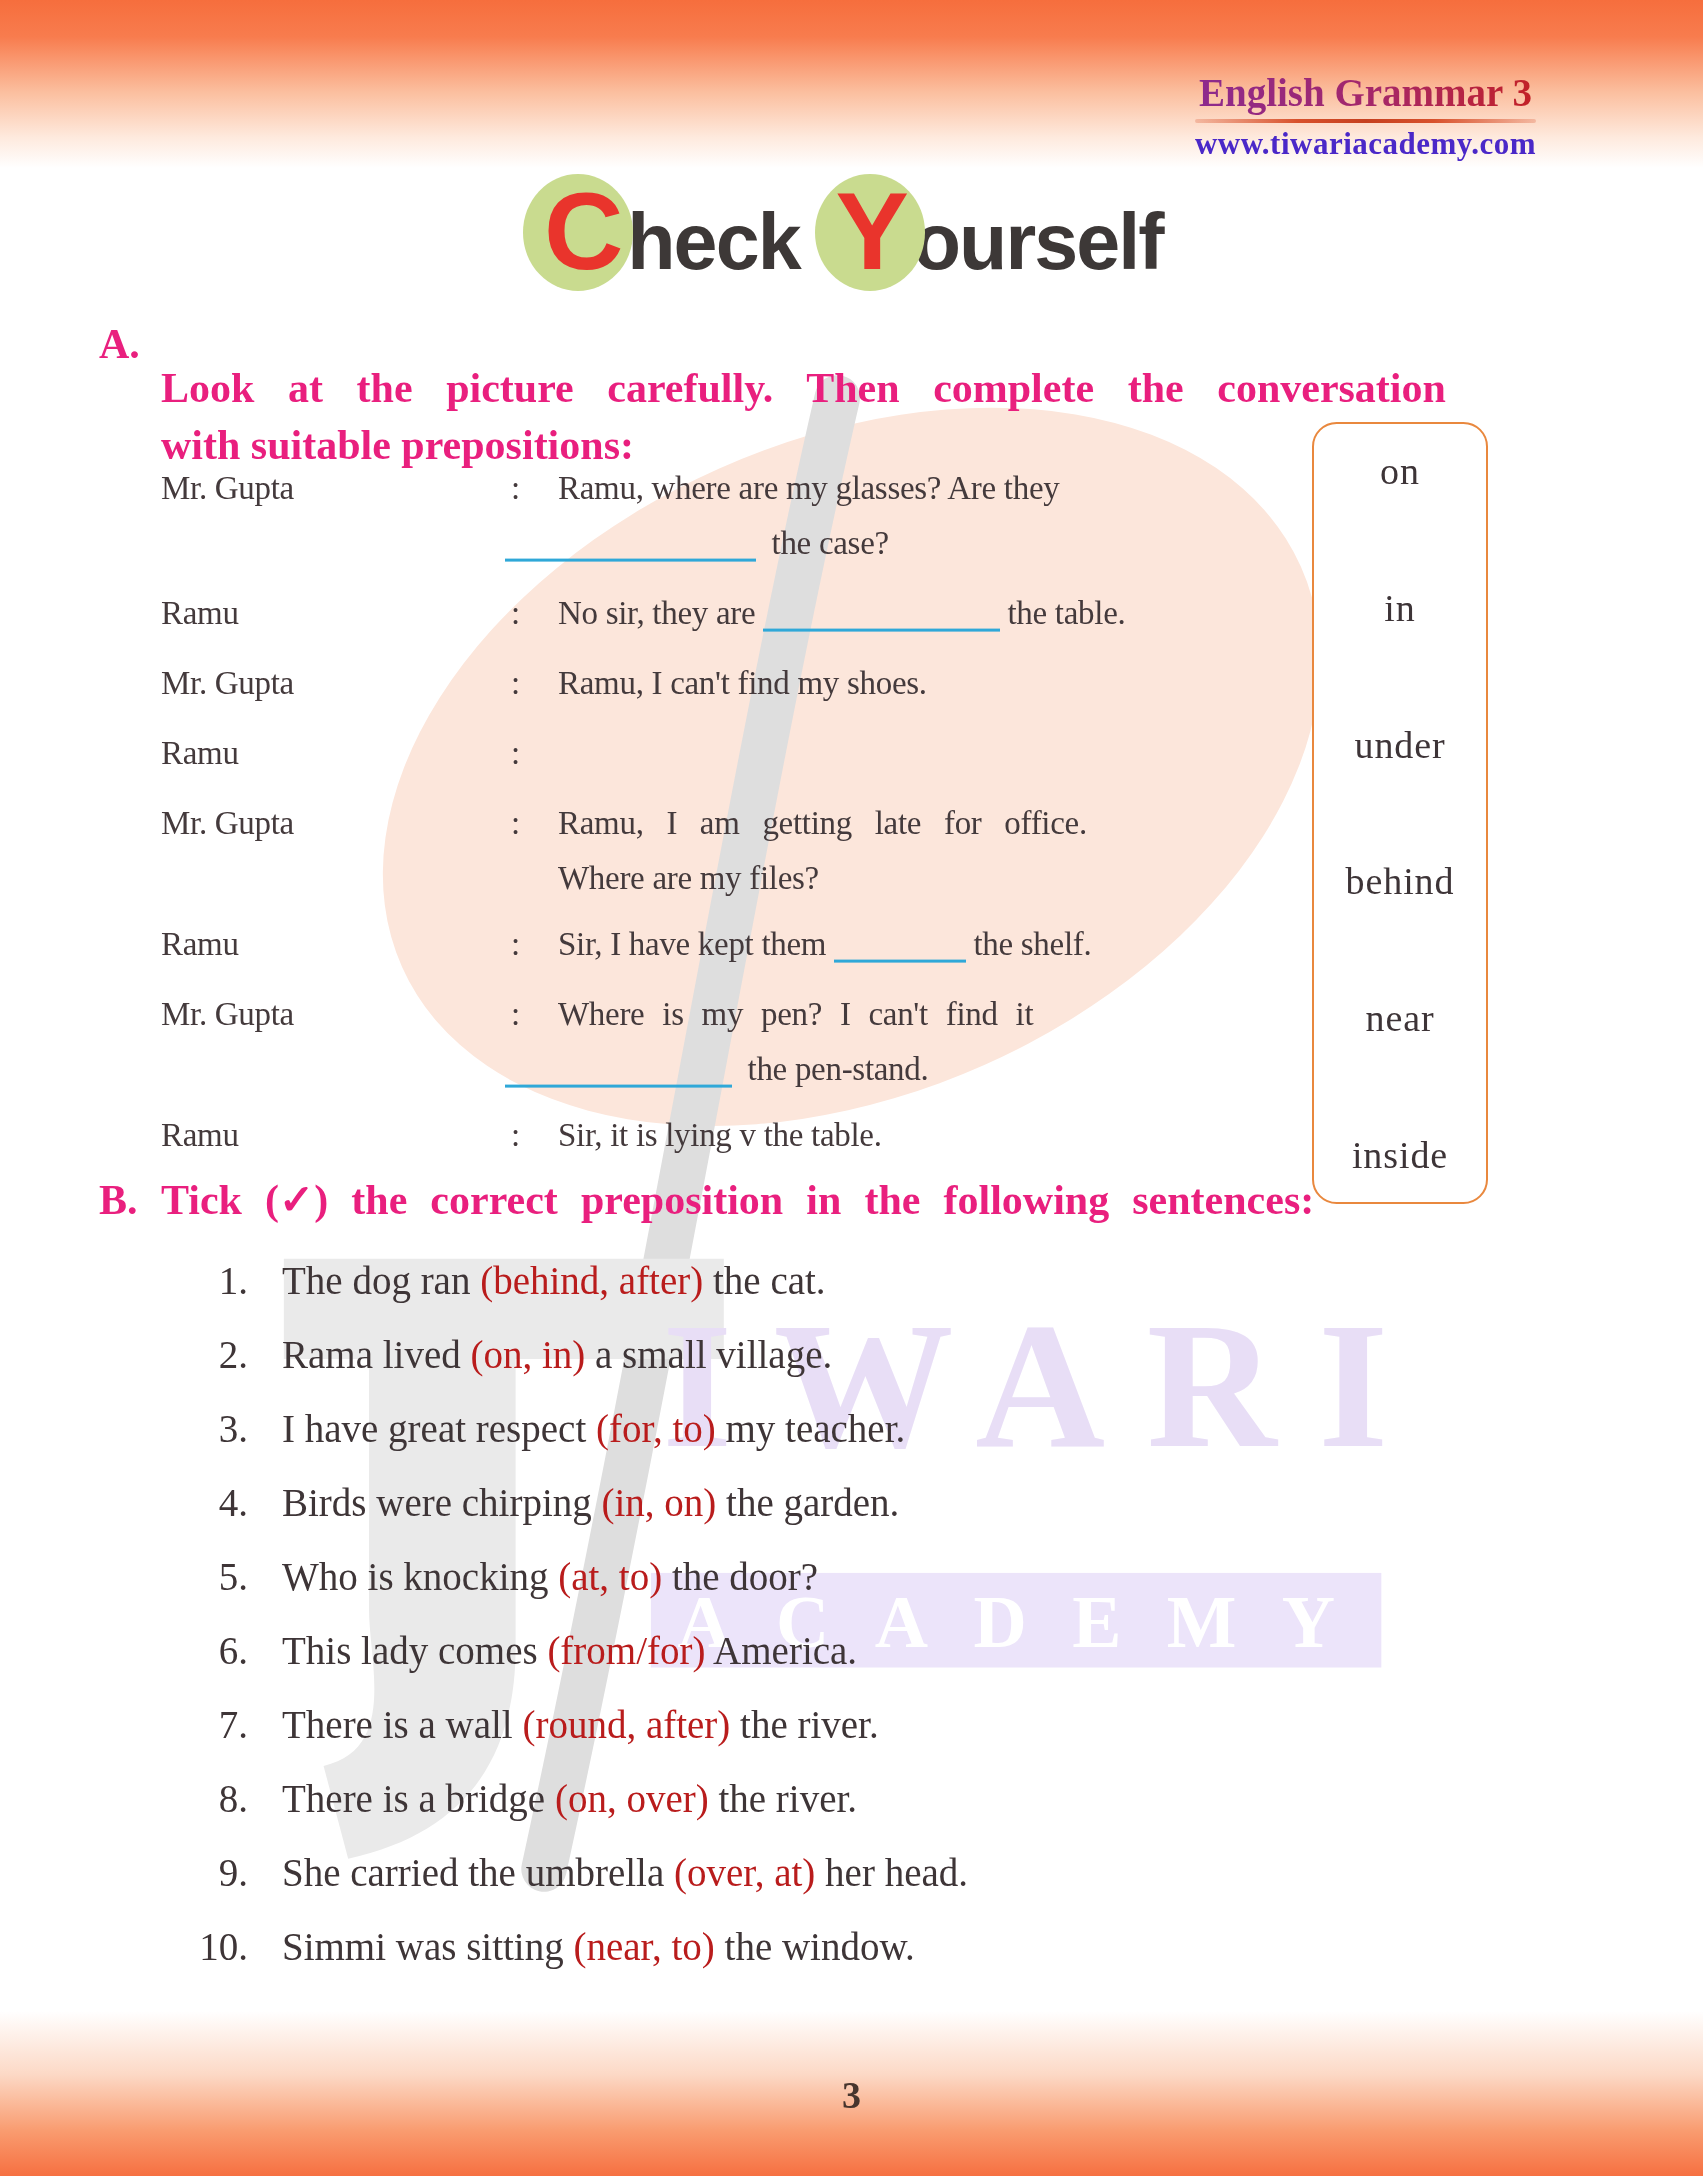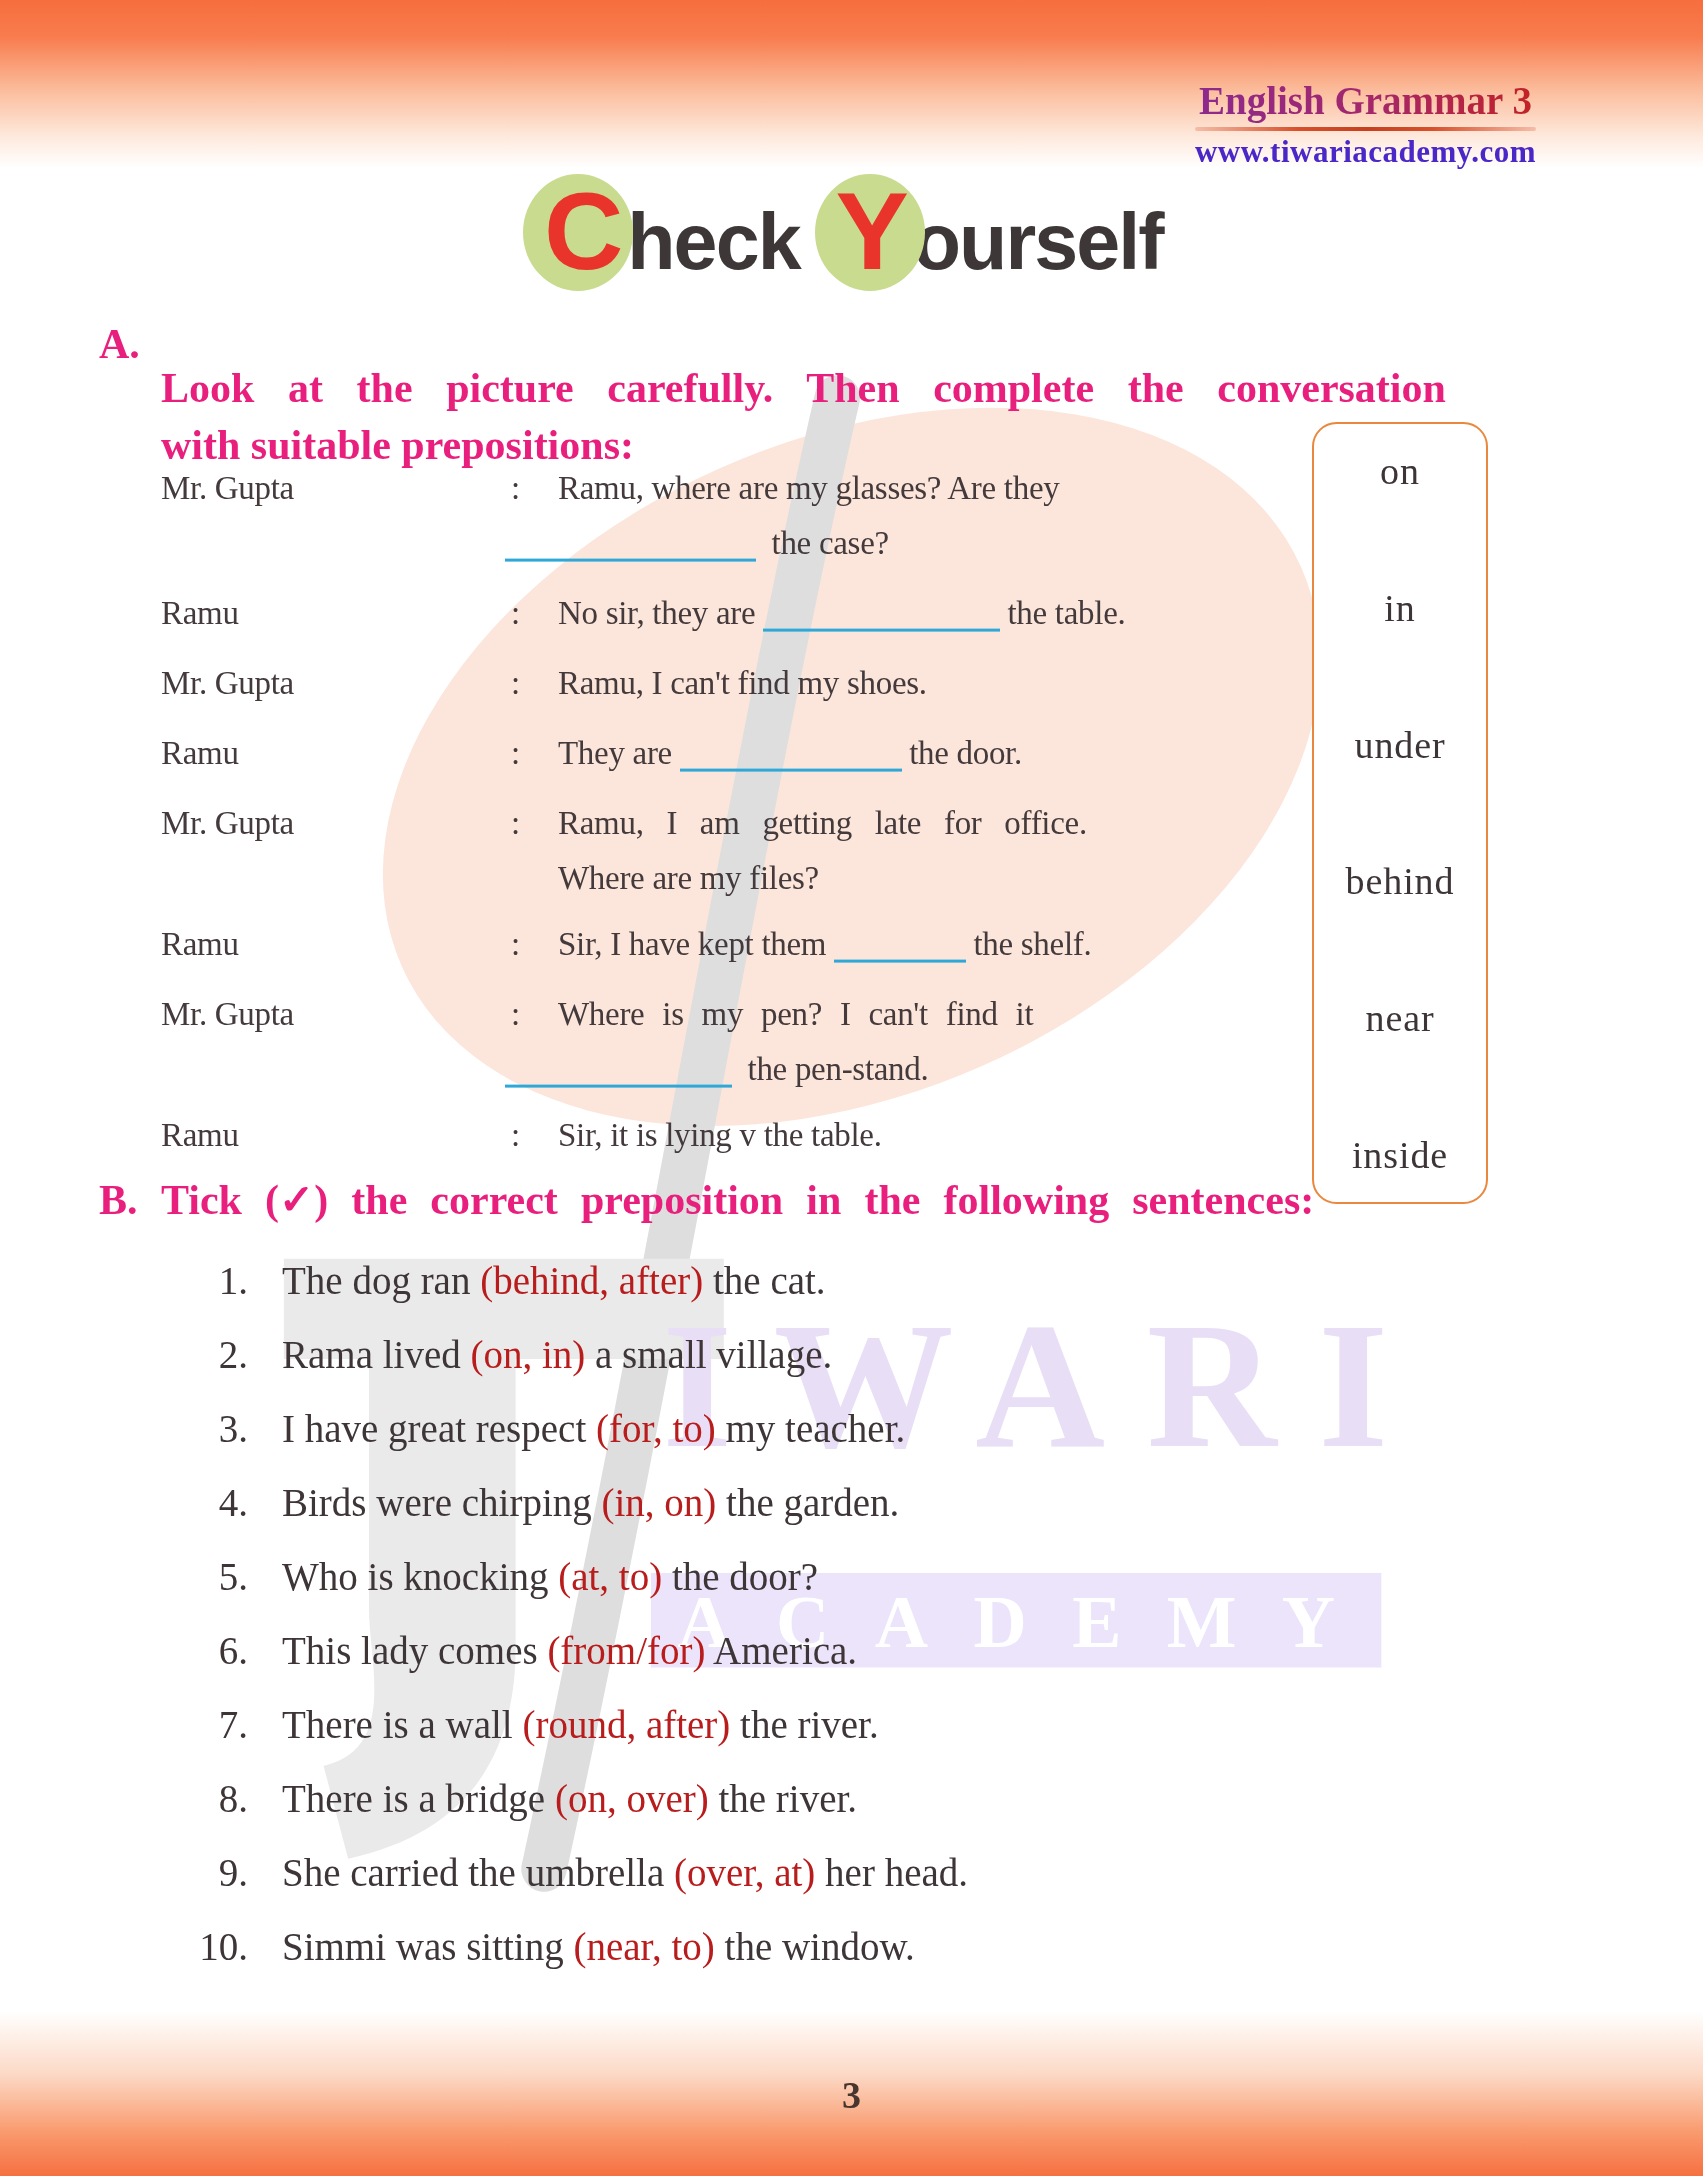--- a/index.html
+++ b/index.html
@@ -21,21 +21,20 @@
   }
   
   .watermark{position:absolute;left:0;top:0;z-index:0;}
   
   .header{position:absolute;top:70px;right:167px;text-align:center;z-index:2;}
   .hdr-title{
     font-size:39px;font-weight:bold;letter-spacing:0px;
     background:linear-gradient(90deg,#8c2a8e 0%,#a62767 55%,#c32125 100%);
     -webkit-background-clip:text;background-clip:text;color:transparent;
     padding:0 1.9px 3.8px 1.9px;
-    margin-top:8px;
   }
   .hdr-rule{height:3.8px;margin:0 0 3.8px 0;border-radius:1.9px;
     background:linear-gradient(90deg,rgba(216,81,44,.25),#d8512c 30%,#c6401f 50%,#d8512c 70%,rgba(216,81,44,.25));}
   .hdr-site{font-size:31px;font-weight:bold;color:#4a28c8;letter-spacing:0.5px;}
   
   .main-title{
     position:absolute;top:176px;left:0;width:100%;z-index:2;
     display:flex;justify-content:center;align-items:baseline;
     font-family:"Liberation Sans","DejaVu Sans",sans-serif;font-weight:bold;color:#3d3837;
   }
@@ -148,21 +147,20 @@
 
     <div class="dlg-row mb-turn">
       <span class="dlg-spk">Mr. Gupta</span>
       <span class="dlg-colon">:</span>
       <span class="dlg-txt">Ramu, I can't find my shoes.</span>
     </div>
 
     <div class="dlg-row mb-turn">
       <span class="dlg-spk">Ramu</span>
       <span class="dlg-colon">:</span>
-      <span class="dlg-txt"><span>They are</span><span class="blank w235"></span><span>the door.</span></span>
     </div>
 
     <div class="dlg-row mb-cont">
       <span class="dlg-spk">Mr. Gupta</span>
       <span class="dlg-colon">:</span>
       <span class="dlg-txt wide">Ramu, I am getting late for office.</span>
     </div>
 
     <div class="dlg-row mb-cont2">
       <span></span>

